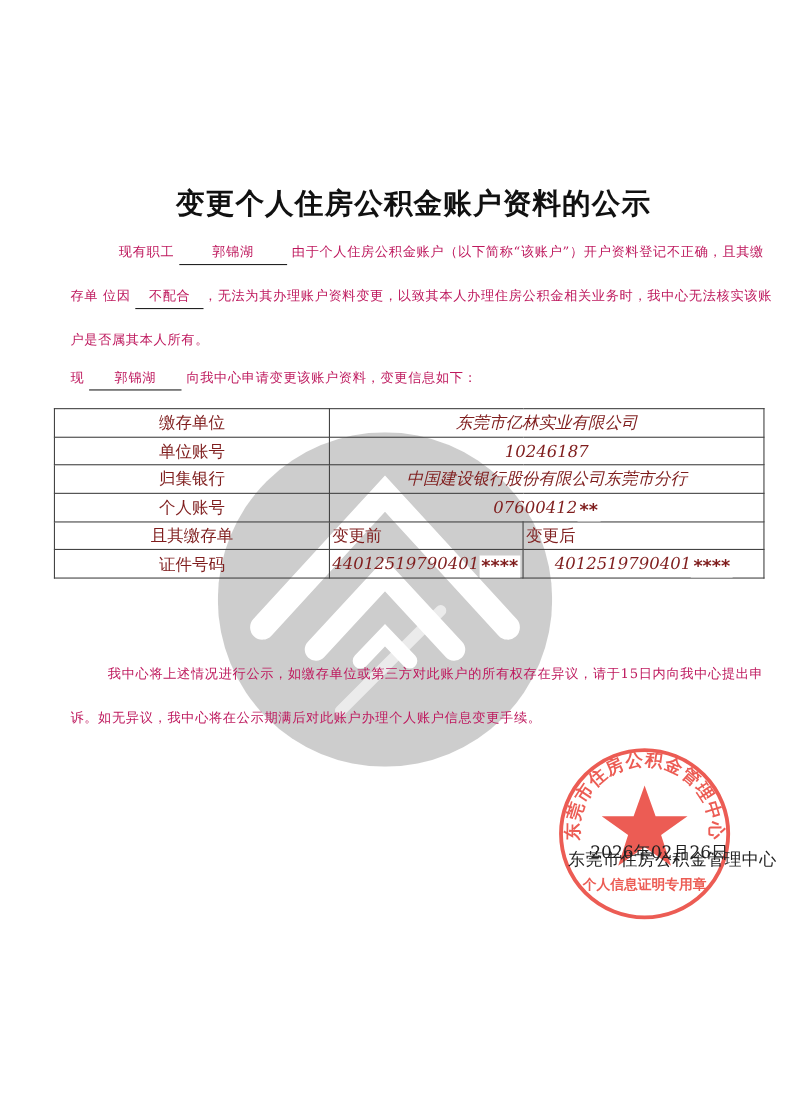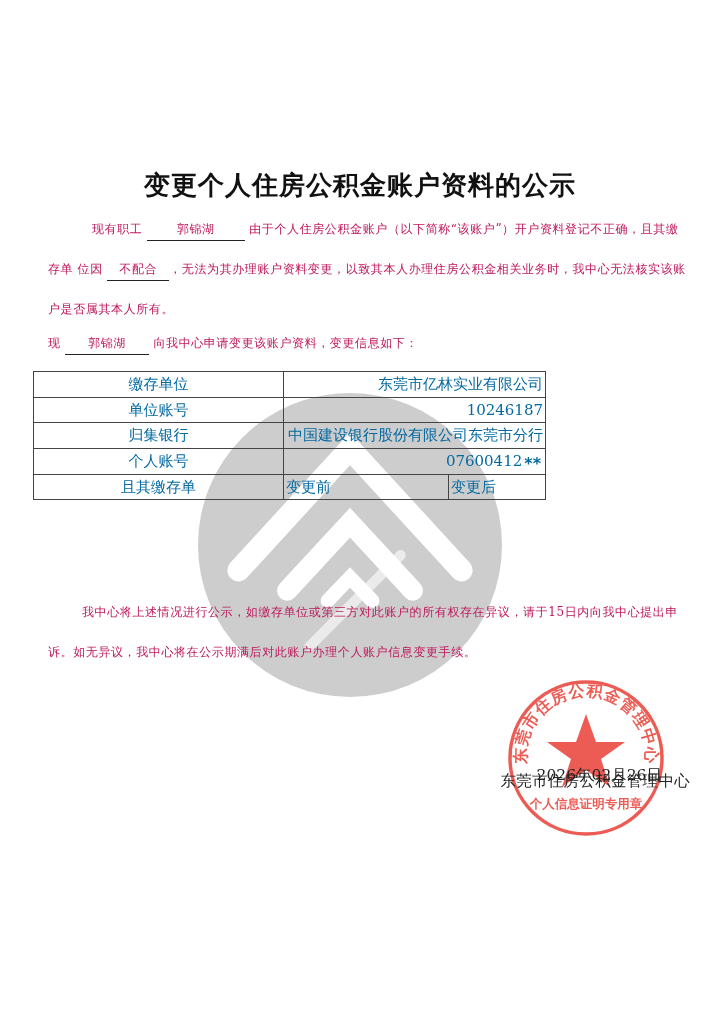--- a/index.html
+++ b/index.html
@@ -5,50 +5,50 @@
   html, body { margin: 0; padding: 0; background: #ffffff; }
   body {
     width: 720px; height: 1017px; position: relative; overflow: hidden;
     font-family: "DejaVu Serif", "Liberation Serif", serif;
     color: #1a1a1a;
   }
   .watermark {
     position: absolute; left: 198px; top: 393px; width: 304px; height: 304px;
     z-index: 1; pointer-events: none;
   }
-  .content { position: absolute; inset: 0; z-index: 2; }
+  .content { position: absolute; inset: 0; z-index: 2; margin-left: 16px; }
   .title {
     position: absolute; top: 168px; left: 0; width: 720px; text-align: center;
     font-size: 26px; font-weight: bold; letter-spacing: 1px; color: #111;
   }
   .para {
     position: absolute; left: 48px; width: 640px; font-size: 12px;
     line-height: 40px; color: #be185d; letter-spacing: 0.6px;
   }
   .p1 { top: 209px; text-indent: 44px; }
   .p2 { top: 323px; }
   .p3 { top: 592px; text-indent: 34px; }
   .ul {
     display: inline-block; border-bottom: 1.5px solid #222; line-height: 22px;
     text-align: center; text-indent: 0;
   }
   .ul-name1 { width: 98px; }
   .ul-reason { width: 62px; }
   .ul-name2 { width: 84px; }
   table.info {
-    position: absolute; left: 33px; top: 371px; width: 513px;
-    border-collapse: collapse; font-size: 15px; color: #0369a1;
+    position: absolute; left: 33px; top: 371px; width: 646px;
+    border-collapse: collapse; font-size: 15px; color: #7f1d1d;
     background: transparent;
   }
   table.info td {
     border: 1.6px solid #444; height: 24.6px; padding: 0 2px; line-height: 24px;
     white-space: nowrap;
   }
   td.lbl { width: 245px; text-align: center; }
-  td.val { text-align: right; }
+  td.val { text-align: center; font-style: italic; }
   td.ctr { text-align: left; }
   td.half { width: 160px; }
   .mask {
     display: inline-block; background: #fff; font-family: "DejaVu Sans", sans-serif;
     font-weight: bold; font-size: 16px; padding: 0 2px; line-height: 20px;
     vertical-align: -3px; letter-spacing: 0px;
   }
   .sign {
     position: absolute; left: 440px; width: 250px; text-align: right;
     font-size: 15.5px; color: #222; z-index: 3;
@@ -122,20 +122,25 @@
     </tr>
     <tr>
       <td class="lbl">个人账号</td>
       <td class="val" colspan="2"><span>07600412</span><span class="mask">**</span></td>
     </tr>
     <tr>
       <td class="lbl">且其缴存单</td>
       <td class="ctr half">变更前</td>
       <td class="ctr">变更后</td>
     </tr>
+    <tr>
+      <td class="lbl">证件号码</td>
+      <td class="val half"><span>44012519790401</span><span class="mask">****</span></td>
+      <td class="val"><span>4012519790401</span><span class="mask">****</span></td>
+    </tr>
   </tbody>
     </table>
 
   <div class="para p3">我中心将上述情况进行公示，如缴存单位或第三方对此账户的所有权存在异议，请于15日内向我中心提出申诉。如无异议，我中心将在公示期满后对此账户办理个人账户信息变更手续。</div>
 
   <div class="sign sign-org">东莞市住房公积金管理中心</div>
   <div class="sign sign-date">2026年02月26日</div>
 </div>
 
 </body></html>

